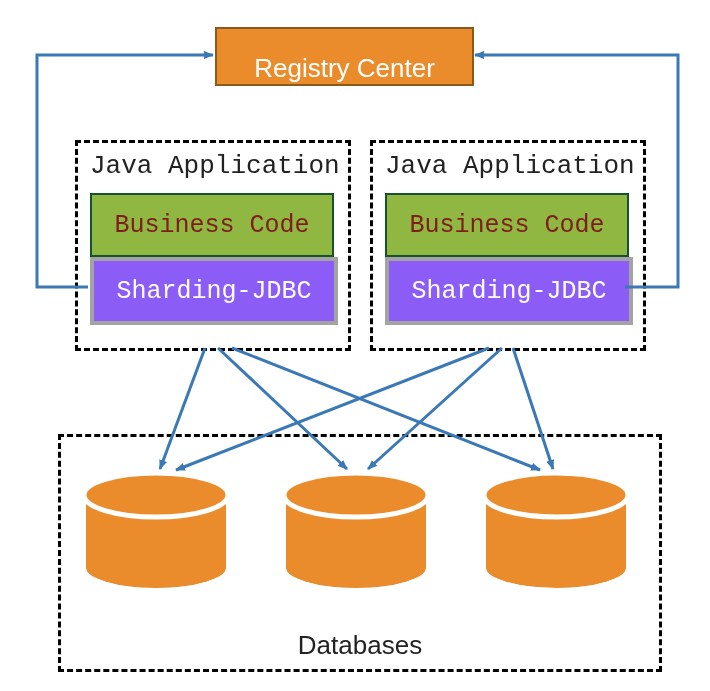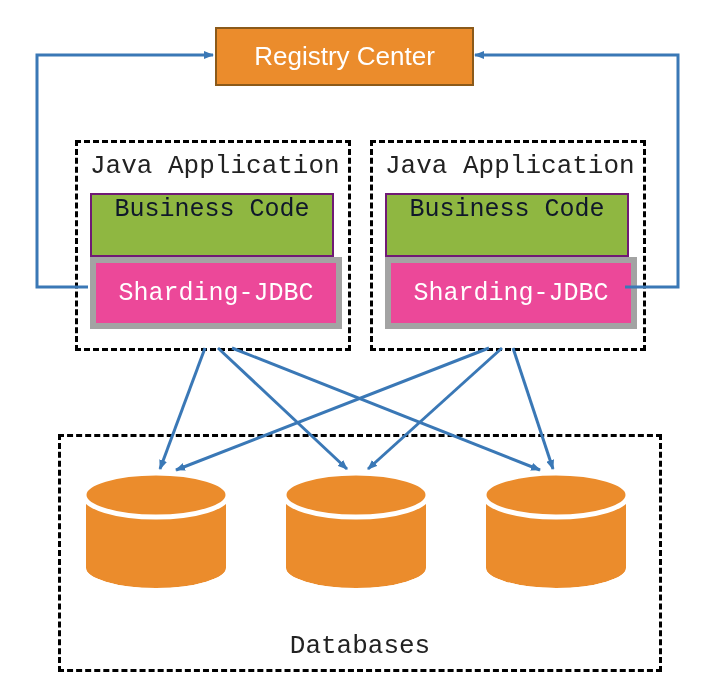--- a/index.html
+++ b/index.html
@@ -15,21 +15,21 @@
     }
     .registry-box {
       position: absolute;
       left: 215px;
       top: 27px;
       width: 255px;
       height: 55px;
       background: #eb8c2c;
       border: 2px solid #8b5a1a;
       display: flex;
-      align-items: center;
+      align-items: flex-end;
       justify-content: center;
       color: white;
       font-size: 26px;
     }
     .app-container {
       position: absolute;
       top: 140px;
       width: 270px;
       height: 205px;
       border: 3px dashed #000;
@@ -49,34 +49,35 @@
       font-size: 26px;
       color: #222;
     }
     .business-box {
       position: absolute;
       left: 12px;
       top: 50px;
       width: 240px;
       height: 60px;
       background: #8fb741;
-      border: 2px solid #701a75;
+      border: 2px solid #14532d;
       display: flex;
+      align-items: center;
       justify-content: center;
-      color: #0f172a;
+      color: #7f1d1d;
       font-size: 25px;
     }
     .sharding-box {
       position: absolute;
       left: 12px;
       top: 114px;
       width: 240px;
       height: 60px;
-      background: #ec4899;
-      border: 6px solid #a3a3a3;
+      background: #8b5cf6;
+      border: 4px solid #a3a3a3;
       display: flex;
       align-items: center;
       justify-content: center;
       color: white;
       font-size: 25px;
     }
     .db-container {
       position: absolute;
       left: 58px;
       top: 434px;
@@ -86,21 +87,20 @@
       background: white;
     }
     .db-title {
       position: absolute;
       bottom: 8px;
       left: 0;
       width: 100%;
       text-align: center;
       font-size: 26px;
       color: #222;
-      font-family: Liberation Mono, monospace;
     }
     svg.overlay {
       position: absolute;
       left: 0;
       top: 0;
       width: 710px;
       height: 691px;
       pointer-events: none;
     }
   </style>

